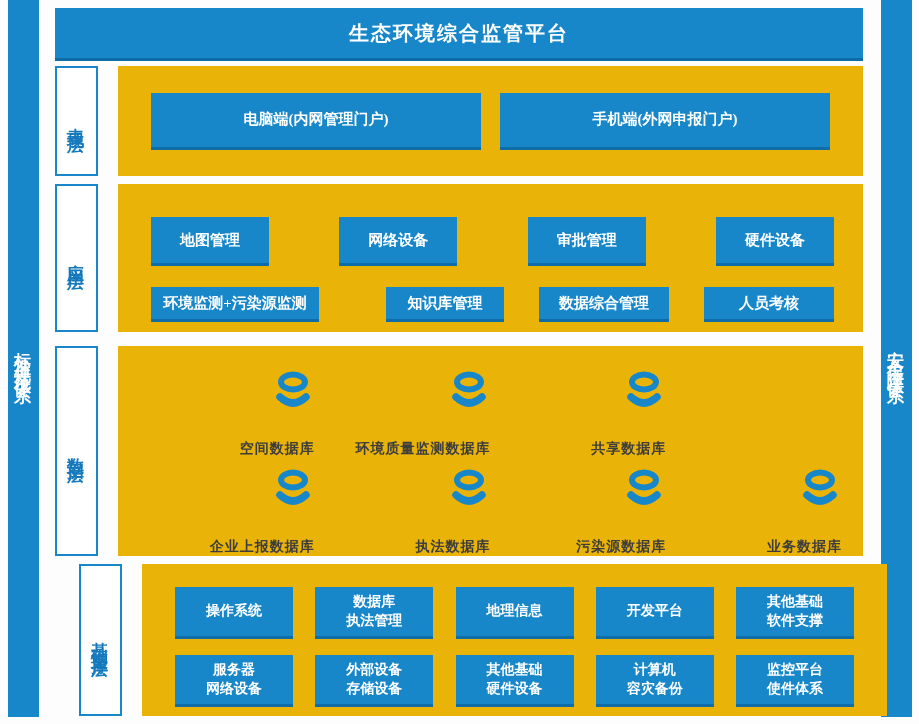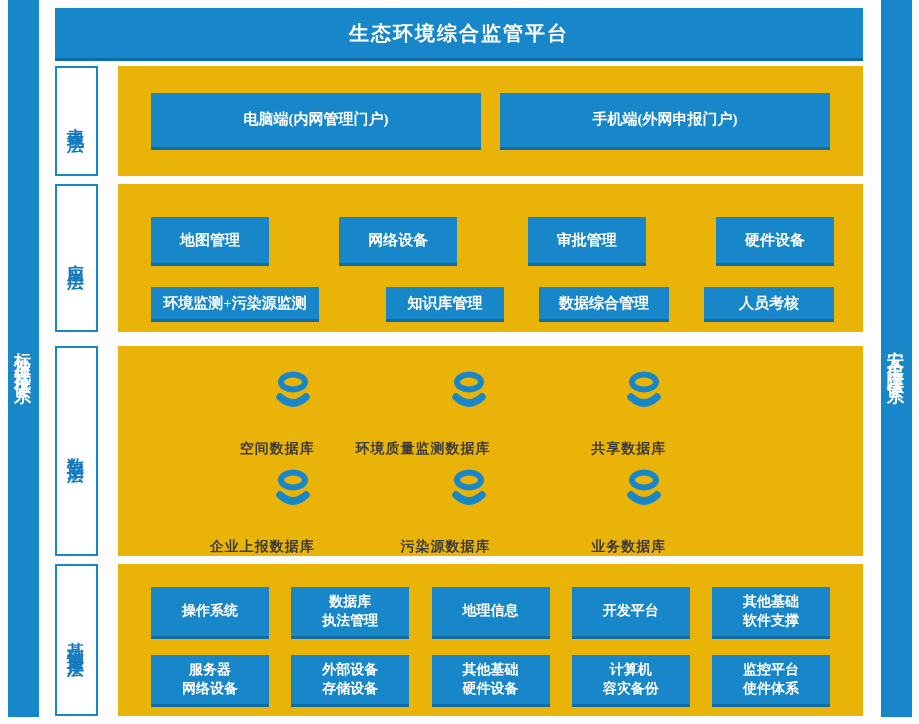--- a/index.html
+++ b/index.html
@@ -35,21 +35,21 @@
   }
   .header .title {
     color: #ffffff; font-weight: bold; font-size: 20px; letter-spacing: 2px;
   }
 
   
   .section { position: absolute; left: 55px; width: 808px; display: flex; }
   .sec-presentation { top: 66px;  height: 110px; }
   .sec-application  { top: 184px; height: 148px; }
   .sec-data         { top: 346px; height: 210px; }
-  .sec-foundation   { top: 564px; height: 152px; }
+  .sec-foundation   { top: 564px; height: 152px; margin-left: 24px; }
 
   .layer-label {
     width: 43px; height: 100%;
     background: #ffffff;
     border: 2px solid #1787c9;
     display: flex; align-items: center; justify-content: center;
     flex: 0 0 auto;
   }
   .layer-label .vtext {
     writing-mode: vertical-rl; text-orientation: upright;
@@ -180,20 +180,27 @@
           <span class="db-label">共享数据库</span>
         </div>
       </div>
       <div class="db-row">
         <div class="db-item">
           <svg class="db-icon" viewBox="0 0 44 42">
             <ellipse cx="22" cy="12" rx="12" ry="7.5" fill="none" stroke="#1787c9" stroke-width="6"></ellipse>
             <path d="M9 27 Q22 39 35 27" fill="none" stroke="#1787c9" stroke-width="7.5" stroke-linecap="round"></path>
           </svg>
           <span class="db-label">企业上报数据库</span>
+        </div>
+        <div class="db-item">
+          <svg class="db-icon" viewBox="0 0 44 42">
+            <ellipse cx="22" cy="12" rx="12" ry="7.5" fill="none" stroke="#1787c9" stroke-width="6"></ellipse>
+            <path d="M9 27 Q22 39 35 27" fill="none" stroke="#1787c9" stroke-width="7.5" stroke-linecap="round"></path>
+          </svg>
+          <span class="db-label">执法数据库</span>
         </div>
         <div class="db-item">
           <svg class="db-icon" viewBox="0 0 44 42">
             <ellipse cx="22" cy="12" rx="12" ry="7.5" fill="none" stroke="#1787c9" stroke-width="6"></ellipse>
             <path d="M9 27 Q22 39 35 27" fill="none" stroke="#1787c9" stroke-width="7.5" stroke-linecap="round"></path>
           </svg>
           <span class="db-label">污染源数据库</span>
         </div>
         <div class="db-item">
           <svg class="db-icon" viewBox="0 0 44 42">

